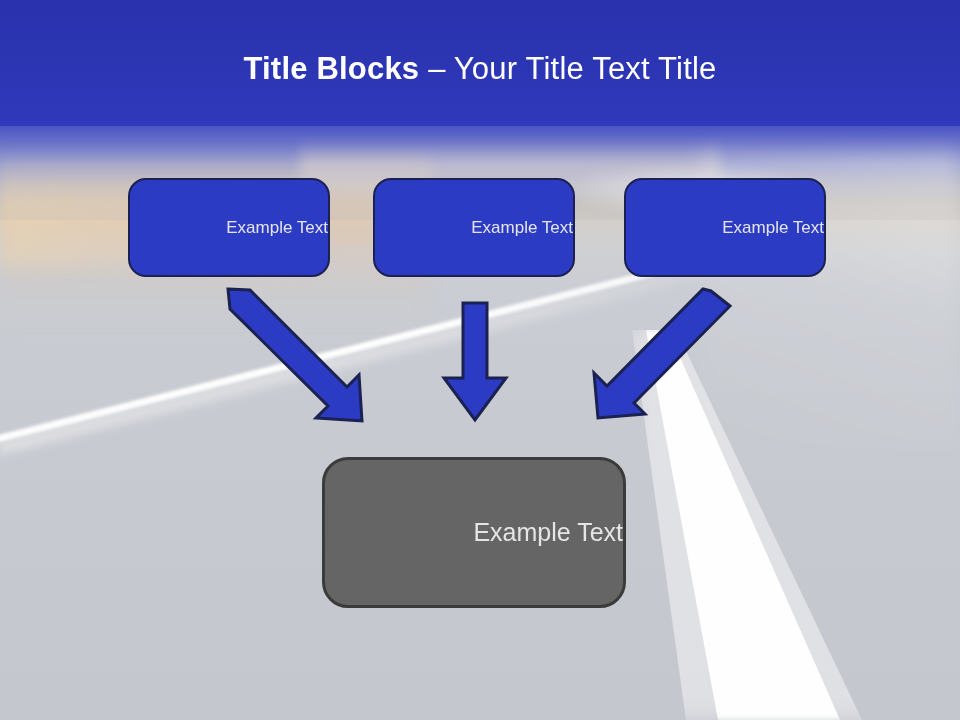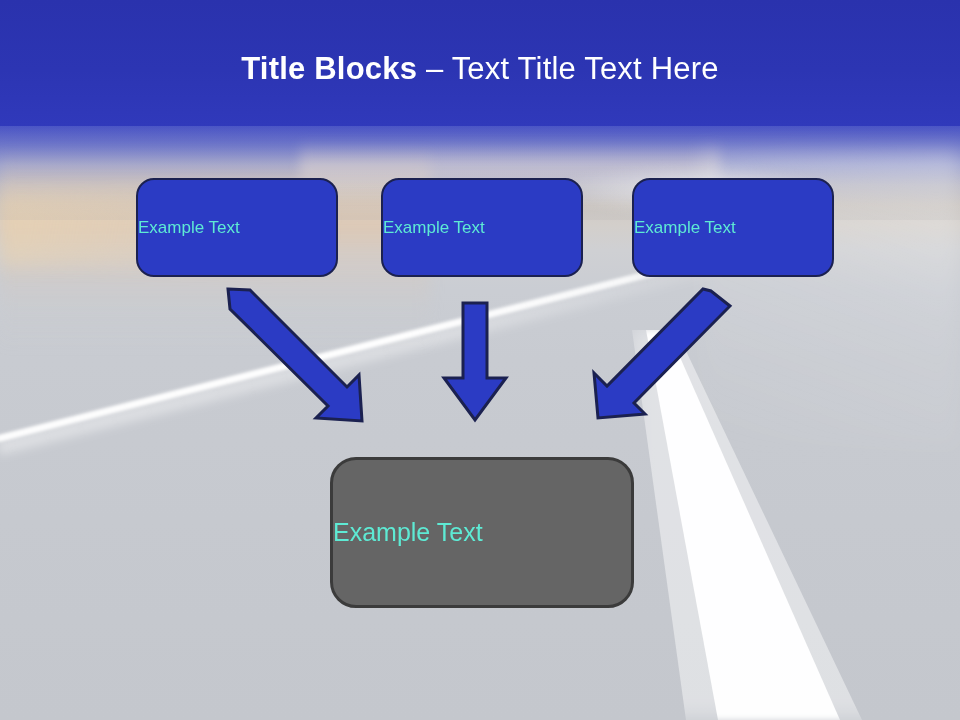--- a/index.html
+++ b/index.html
@@ -151,24 +151,23 @@
   }
   .title-text .bold { font-weight: bold; }
   .title-text .light { font-weight: normal; }
 
   
   .node {
     position: absolute;
     box-sizing: border-box;
     display: flex;
     align-items: center;
-    justify-content: flex-start;
-    color: #5eead4;
+    justify-content: flex-end;
+    color: #e5e5e5;
     text-align: center;
-    margin-left: 8px;
   }
   .node.top {
     background: #2b3bc4;
     border: 2px solid #1b2150;
     border-radius: 18px;
     font-size: 17px;
     width: 202px;
     height: 99px;
   }
   #node-top-1 { left: 128px; top: 178px; }
@@ -203,21 +202,21 @@
   <div class="bg-layer bg-haze-center"></div>
   <div class="bg-layer bg-vanish"></div>
   <div class="bg-layer road-sheen"></div>
   <div class="bg-layer road-line-left-soft"></div>
   <div class="bg-layer road-line-left"></div>
   <div class="bg-layer road-stripe-right-glow"></div>
   <div class="bg-layer road-stripe-right"></div>
   <div class="bg-layer road-vignette-bottom"></div>
 
   <div class="title-band"></div>
-  <div class="title-text"><span class="bold">Title Blocks</span><span class="light"> – </span><span class="light">Text Title Text Here</span></div>
+  <div class="title-text"><span class="bold">Title Blocks</span><span class="light"> – </span><span class="light">Your Title Text Title</span></div>
 
   <svg class="arrow-svg" viewBox="0 0 960 720">
 
     <g>
       <polygon points="228,289 250,290 347,387 359,375 362,421 316,418 328,406 230,309" fill="#2b3bc4" stroke="#1b2150" stroke-width="3" stroke-linejoin="miter"></polygon>
     </g>
 
     <g>
       <polygon points="463,303 487,303 487,378 506,378 475,420 444,378 463,378" fill="#2b3bc4" stroke="#1b2150" stroke-width="3" stroke-linejoin="miter"></polygon>
     </g>

